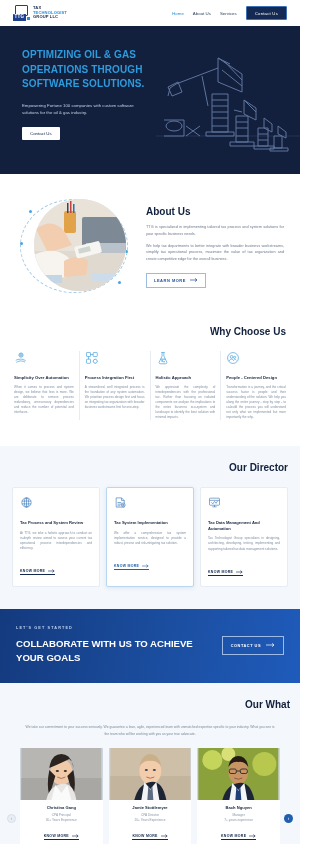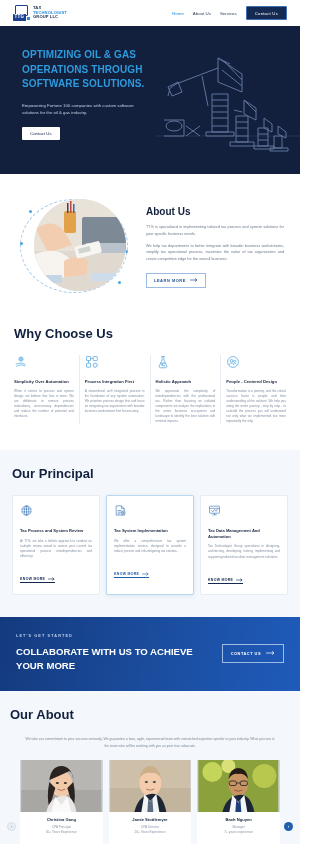--- a/index.html
+++ b/index.html
@@ -78,21 +78,21 @@
   .about-body h2 { font-size:10px; color:#11203d; font-weight:bold; margin-bottom:7px; }
   .about-body p { font-size:3.8px; line-height:1.75; color:#6c7a8c; margin-bottom:5px; text-align:justify; }
   .lnk {
     display:inline-flex; align-items:center; gap:4px; margin-top:5px;
     border:1px solid #9bbbe2; padding:4px 7px; font-size:4px; color:#1f4f96;
     letter-spacing:.5px; font-weight:bold;
   }
 
   
   .why { padding:10px 14px 26px; background:#fff; }
-  .sec-title { text-align:left; font-size:13px; font-weight:bold; color:#11203d; margin-bottom:14px; }
+  .sec-title { text-align:right; font-size:10px; font-weight:bold; color:#11203d; margin-bottom:14px; }
   .why-grid { display:flex; gap:5px; }
   .why-col { flex:1; }
   .why-ico { width:14px; height:14px; margin-bottom:6px; }
   .why-col h3 { font-size:4.2px; font-weight:bold; color:#17263f; line-height:1.4; margin-bottom:4px; }
   .why-col p { font-size:3.1px; line-height:1.62; color:#8190a2; text-align:justify; }
   .why-col { border-left:1px solid #e7ecf2; padding-left:5px; }
   .why-col:first-child { border-left:0; padding-left:0; }
 
   
   .services { background:#f4f7fb; padding:16px 12px 22px; }
@@ -294,21 +294,21 @@
             <path d="M13.4 14.2c1.2-.6 3.2-.2 4.3 2"></path>
           </g>
         </svg>
         <h3>People - Centered Design</h3>
         <p>Transformation is a journey, and the critical success factor is people and their understanding of the solution. We help you along the entire journey - step by step - to co-build the process you will understand not only what we implemented but more importantly the why.</p>
       </div>
     </div>
   </div>
 
   <div class="services">
-    <div class="sec-title">Our Principal</div>
+    <div class="sec-title">Our Director</div>
     <div class="svc-grid">
       <div class="svc-card">
         <svg class="svc-ico" viewBox="0 0 24 24">
           <g fill="none" stroke="#2f6fb5" stroke-width="1.1">
             <circle cx="12" cy="12" r="8.6"></circle>
             <ellipse cx="12" cy="12" rx="4" ry="8.6"></ellipse>
             <path d="M3.6 9.4h16.8M3.6 14.6h16.8M12 3.4v17.2"></path>
           </g>
         </svg>
         <h3>Tax Process and System Review</h3>
@@ -356,32 +356,32 @@
             <path d="M0 2 H7 M5 0.3 L7 2 L5 3.7" stroke="#13294f" stroke-width=".7" fill="none"></path>
           </svg>
         </div>
       </div>
     </div>
   </div>
 
   <div class="cta">
     <div>
       <div class="cta-kicker">LET'S GET STARTED</div>
-      <h2>COLLABORATE WITH US TO ACHIEVE YOUR MORE</h2>
+      <h2>COLLABORATE WITH US TO ACHIEVE YOUR GOALS</h2>
     </div>
     <div class="cta-btn">
       <span>CONTACT US</span>
       <svg width="9" height="4" viewBox="0 0 9 4">
         <path d="M0 2 H8 M6 0.3 L8 2 L6 3.7" stroke="#ffffff" stroke-width=".7" fill="none"></path>
       </svg>
     </div>
   </div>
 
   <div class="team">
-    <div class="sec-title">Our About</div>
+    <div class="sec-title">Our What</div>
     <div class="team-sub">We take our commitment to your success seriously. We guarantee a lean, agile, experienced team with unmatched expertise specific to your industry. What you see is the team who will be working with you as your true advocate.</div>
     <div class="team-grid">
       <div class="member">
         <div class="m-photo">
           <svg viewBox="0 0 80 52">
             <rect width="80" height="52" fill="#b8b6b3"></rect>
             <rect y="30" width="80" height="22" fill="#a9a7a4"></rect>
             <ellipse cx="40" cy="24" rx="11" ry="13" fill="#f0c9a8"></ellipse>
             <path d="M28 20 q2 -14 12 -14 t12 14 q0 -6 -4 -9 -8 4 -20 9z" fill="#2b2320"></path>
             <path d="M28 22 q-3 14 0 26 l6 -20z" fill="#2b2320"></path>

